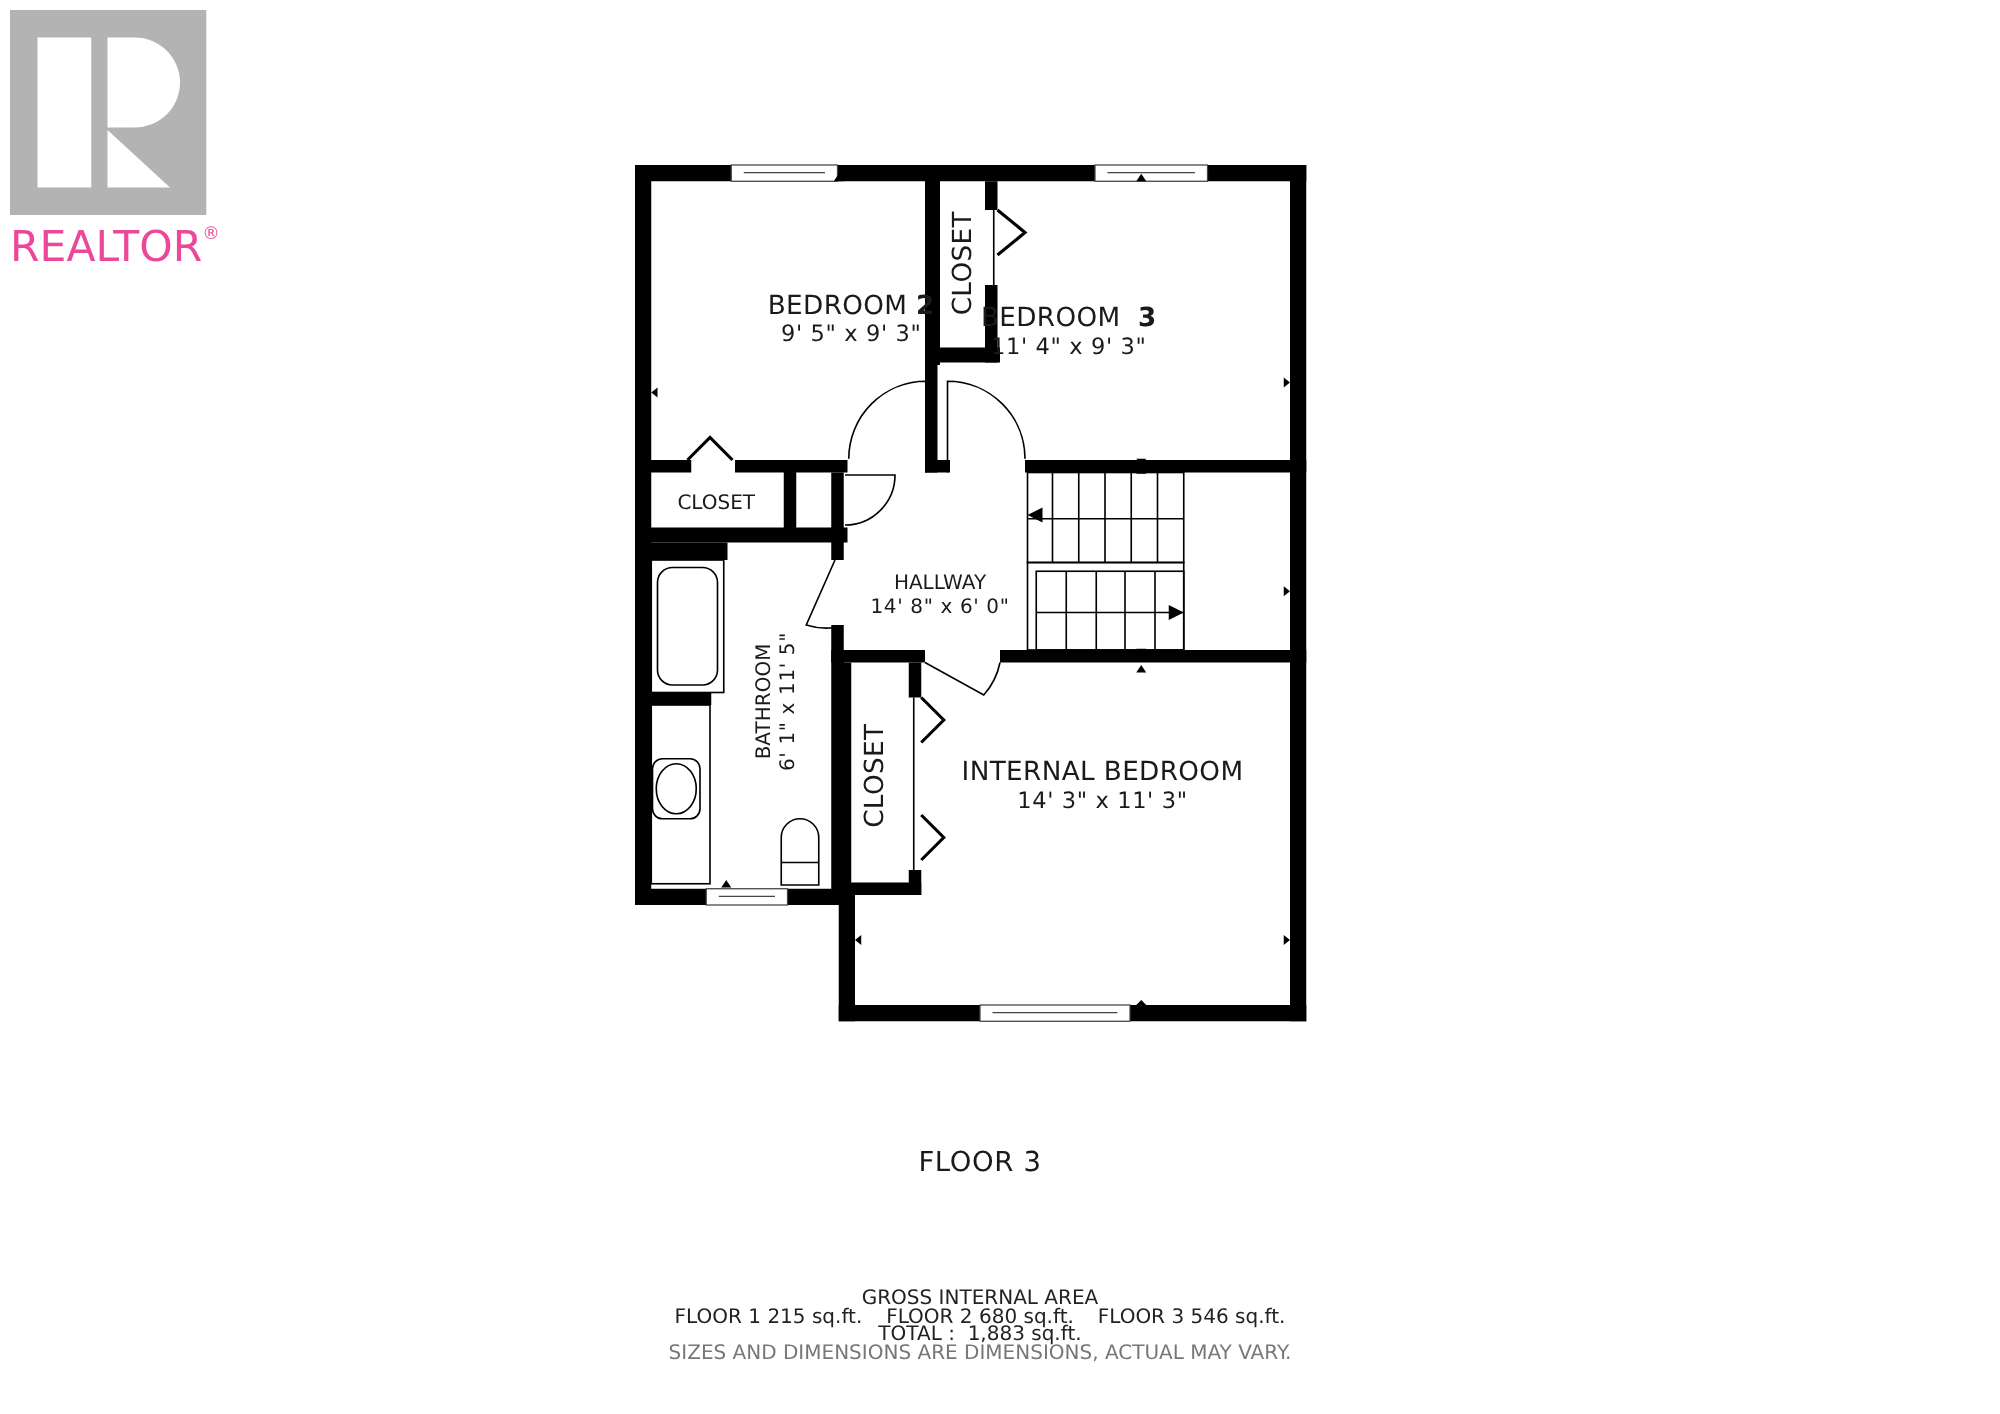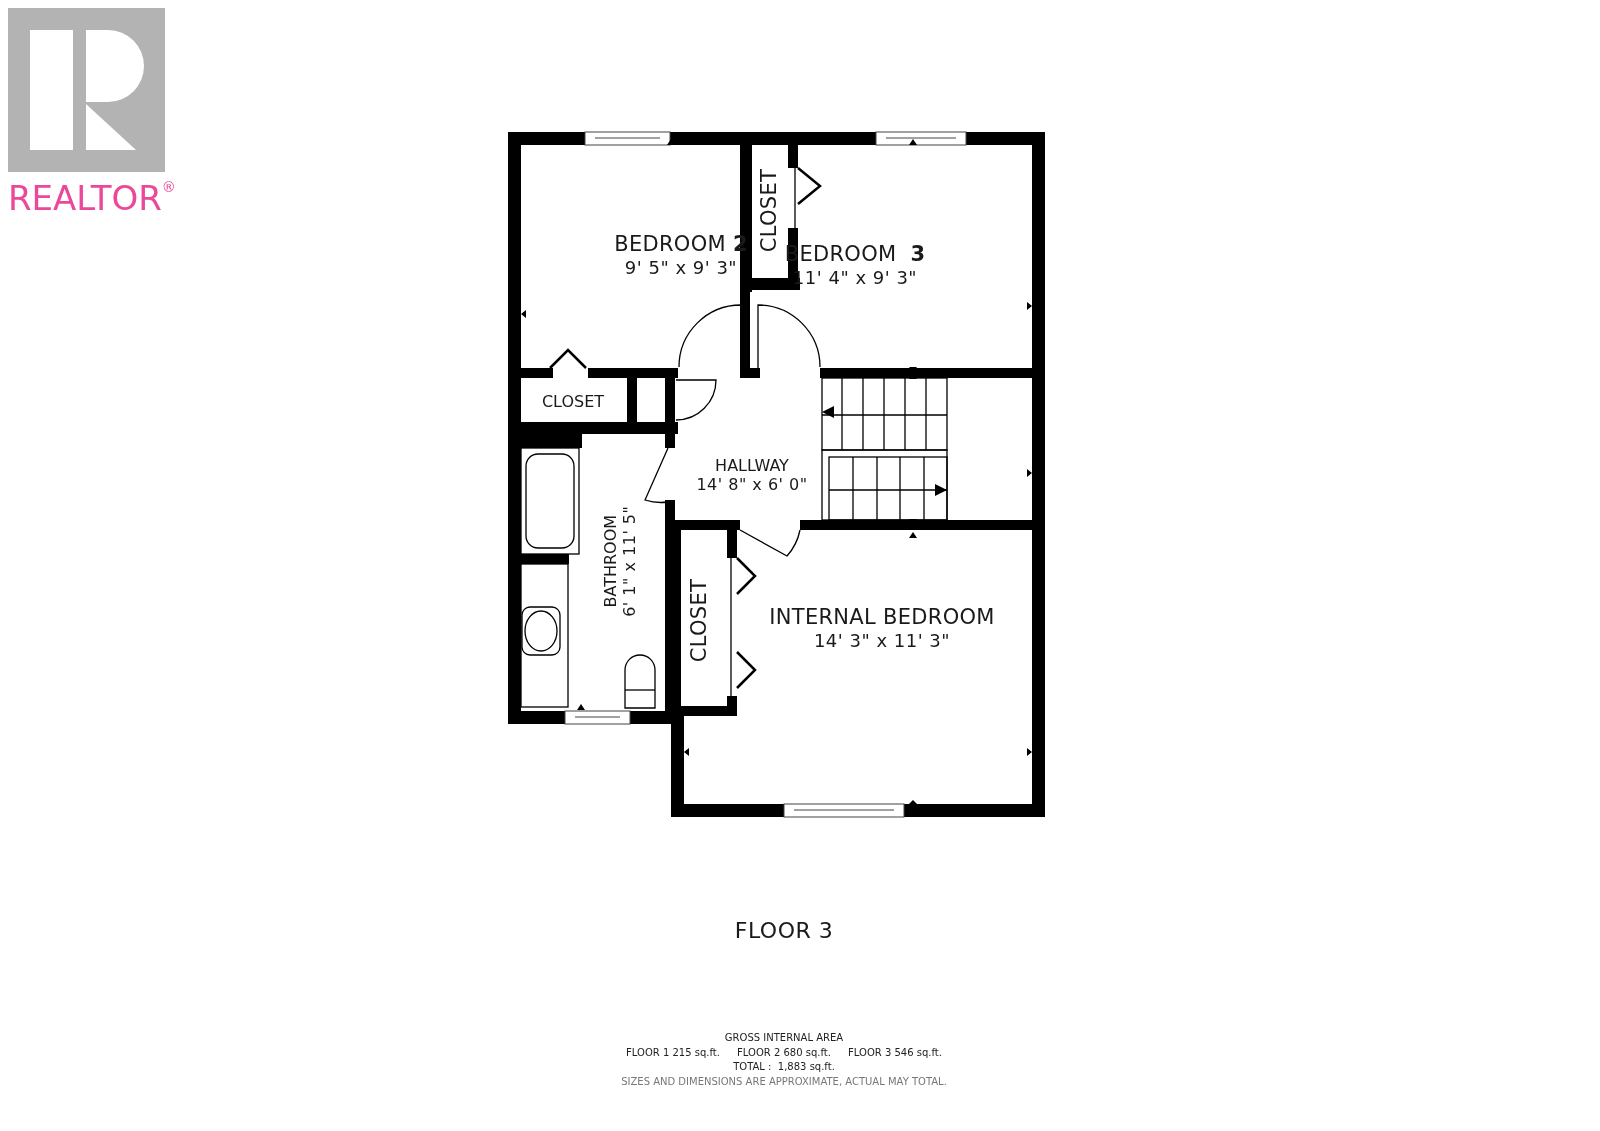--- a/index.html
+++ b/index.html
@@ -11,21 +11,21 @@
     .logo-word sup { font-size: 14px; vertical-align: 18px; }
     svg.plan { position: absolute; left: 0; top: 0; }
     .lbl { position: absolute; white-space: nowrap; text-align: center; transform: translateX(-50%); line-height: 1.2; }
     .room-name { font-size: 21px; letter-spacing: 0.3px; }
     .room-name .num { font-weight: bold; }
     .room-dim { font-size: 18px; letter-spacing: 0.5px; }
     .small-name { font-size: 16px; }
     .small-dim { font-size: 16px; letter-spacing: 0.5px; }
     .vert { position: absolute; transform-origin: center center; white-space: nowrap; text-align: center; line-height: 1.2; }
     .floor-label { position: absolute; left: 784px; top: 918px; transform: translateX(-50%); font-size: 22px; letter-spacing: 0.5px; }
-    .footer { position: absolute; left: 784px; top: 1031px; transform: translateX(-50%); text-align: center; font-size: 10px; line-height: 14.5px; color: #222; white-space: nowrap; }
+    .footer { position: absolute; left: 784px; top: 1031px; transform: translateX(-50%); text-align: center; font-size: 16px; line-height: 14.5px; color: #222; white-space: nowrap; }
     .footer .note { color: #777; }
     .footer .sp { display: inline-block; width: 14px; }
   </style>
 </head>
 <body>
 
 <div class="logo">
   <div class="logo-mark">
     <svg width="157" height="164" viewBox="0 0 157 164">
       <rect x="0" y="0" width="157" height="164" fill="#b3b3b3"></rect>
@@ -187,14 +187,14 @@
     <span>215 sq.ft.</span><span class="sp"></span>
     <span>FLOOR 2</span>
     <span>680 sq.ft.</span><span class="sp"></span>
     <span>FLOOR 3</span>
     <span>546 sq.ft.</span>
   </div>
   <div>
     <span>TOTAL :</span>&nbsp;
     <span>1,883 sq.ft.</span>
   </div>
-  <div class="note">SIZES AND DIMENSIONS ARE APPROXIMATE, ACTUAL MAY TOTAL.</div>
+  <div class="note">SIZES AND DIMENSIONS ARE DIMENSIONS, ACTUAL MAY VARY.</div>
 </div>
 
 </body></html>

